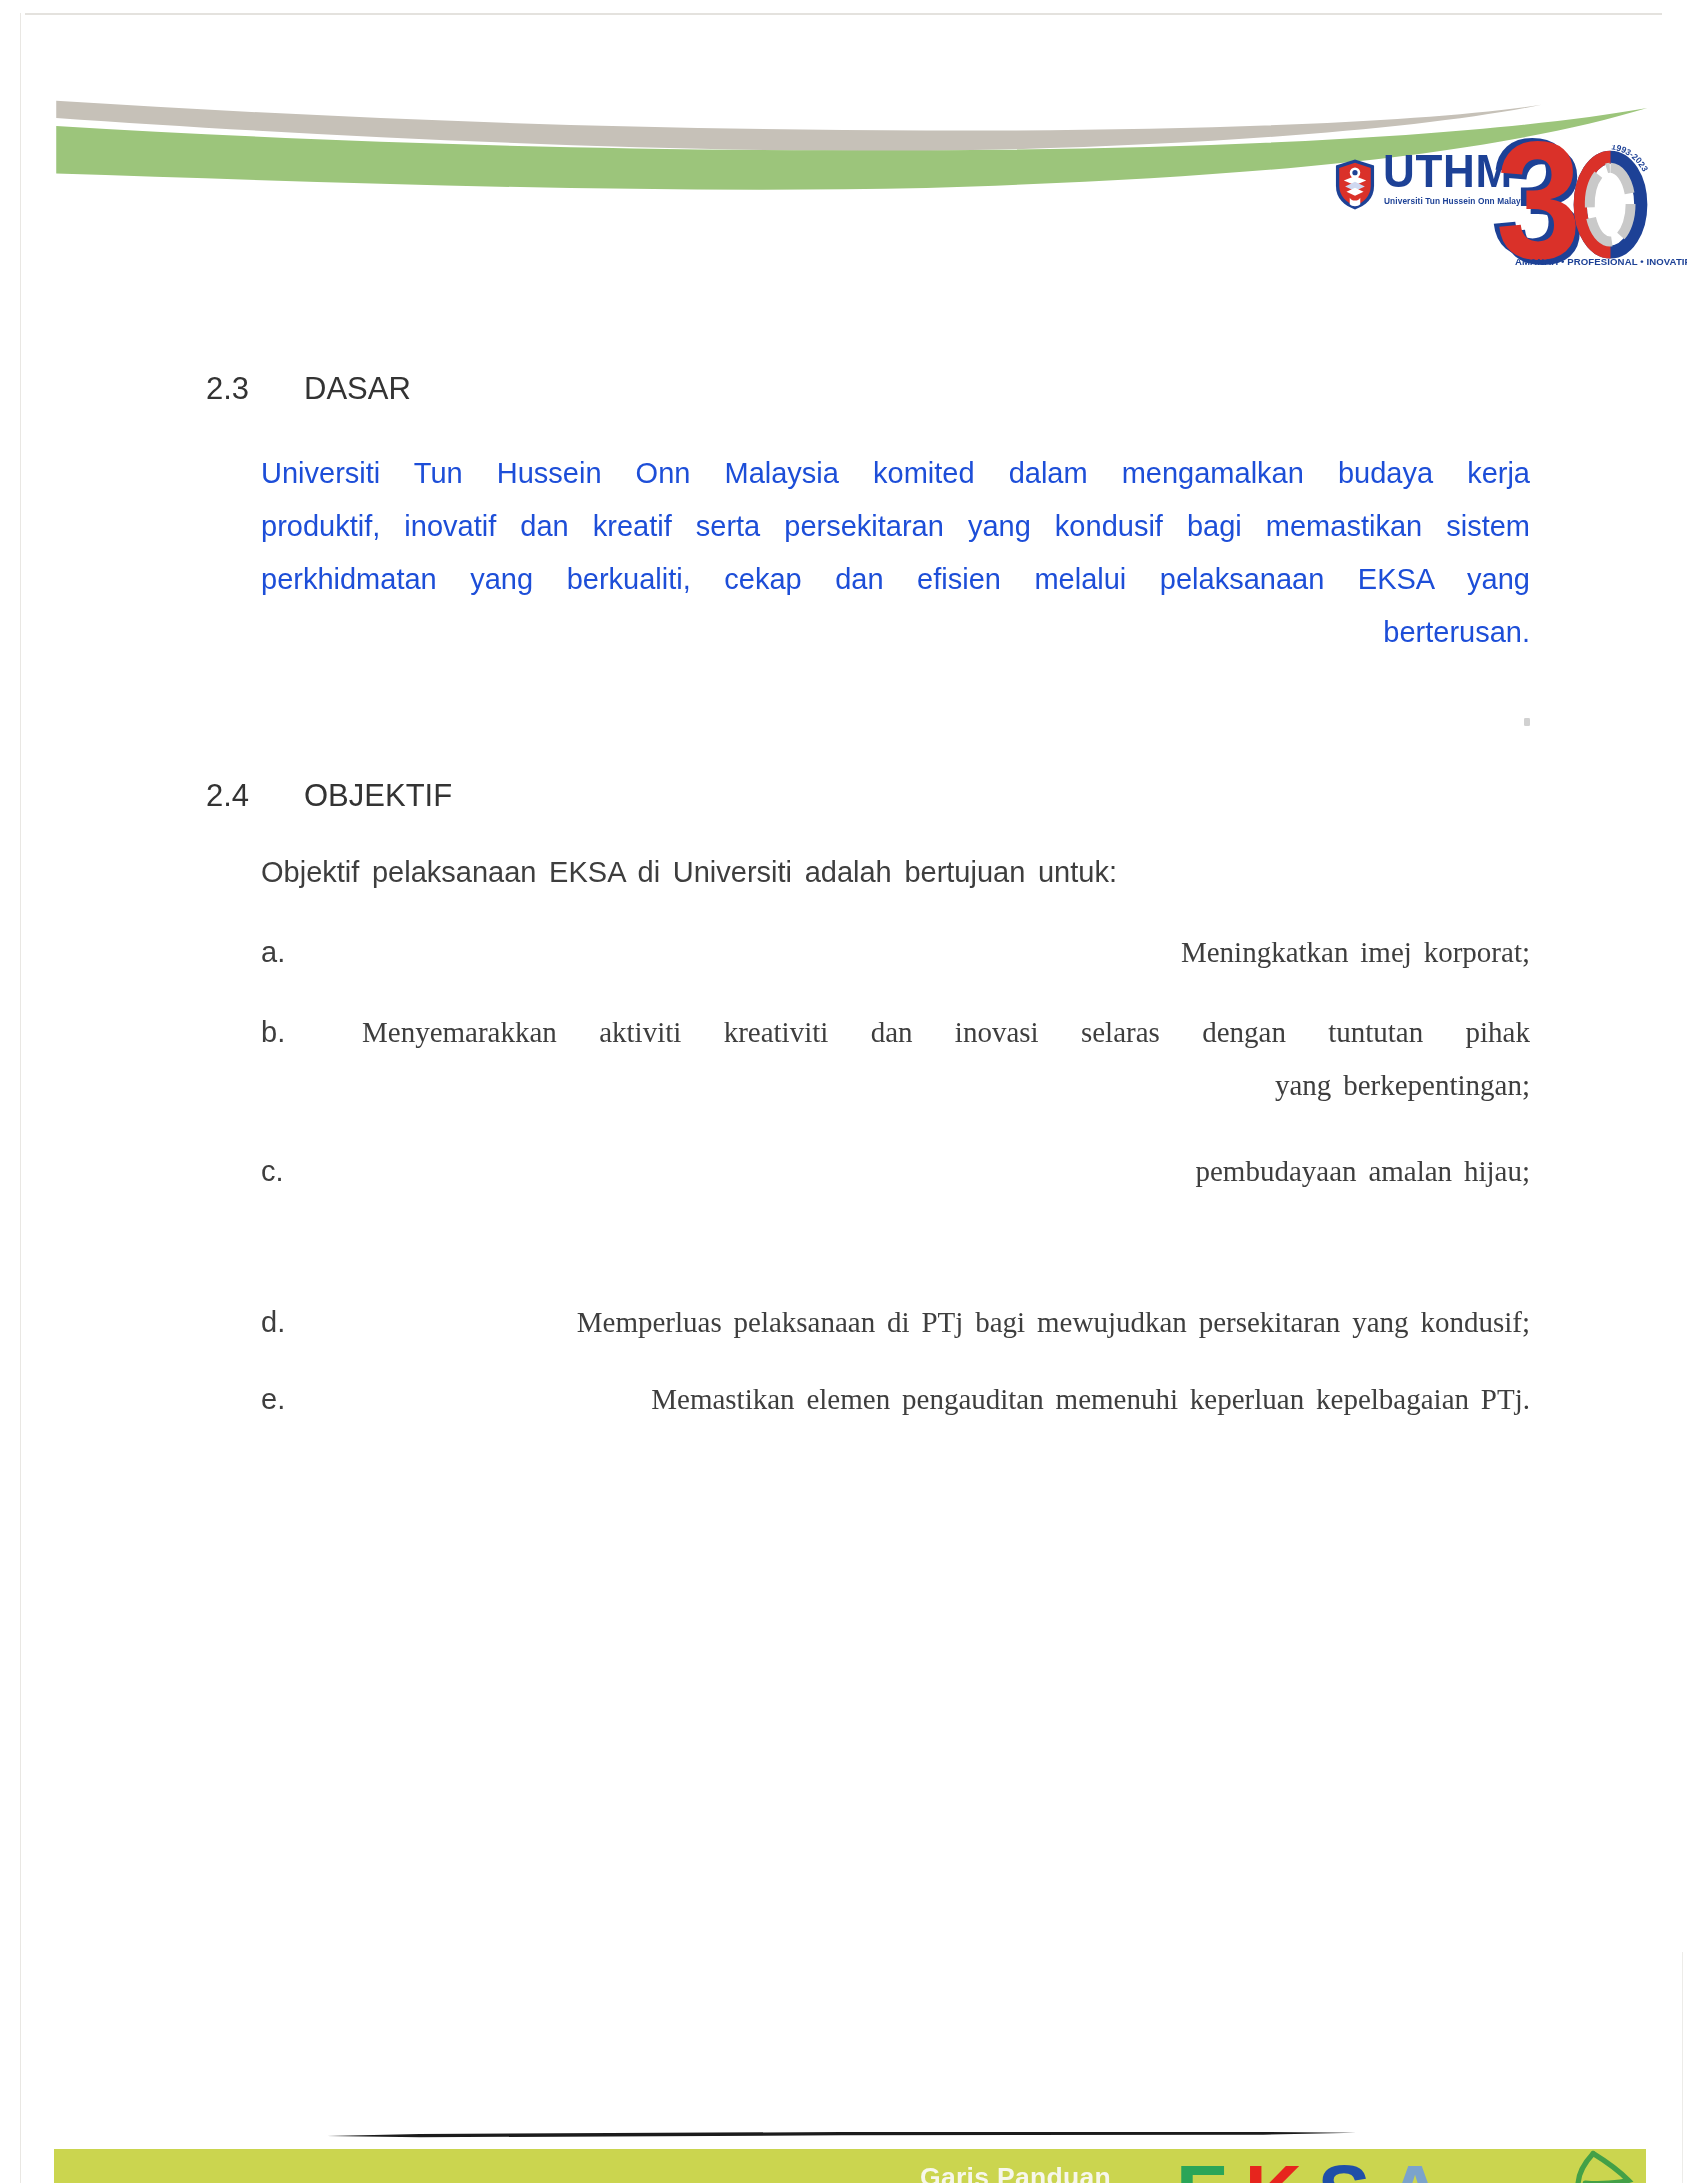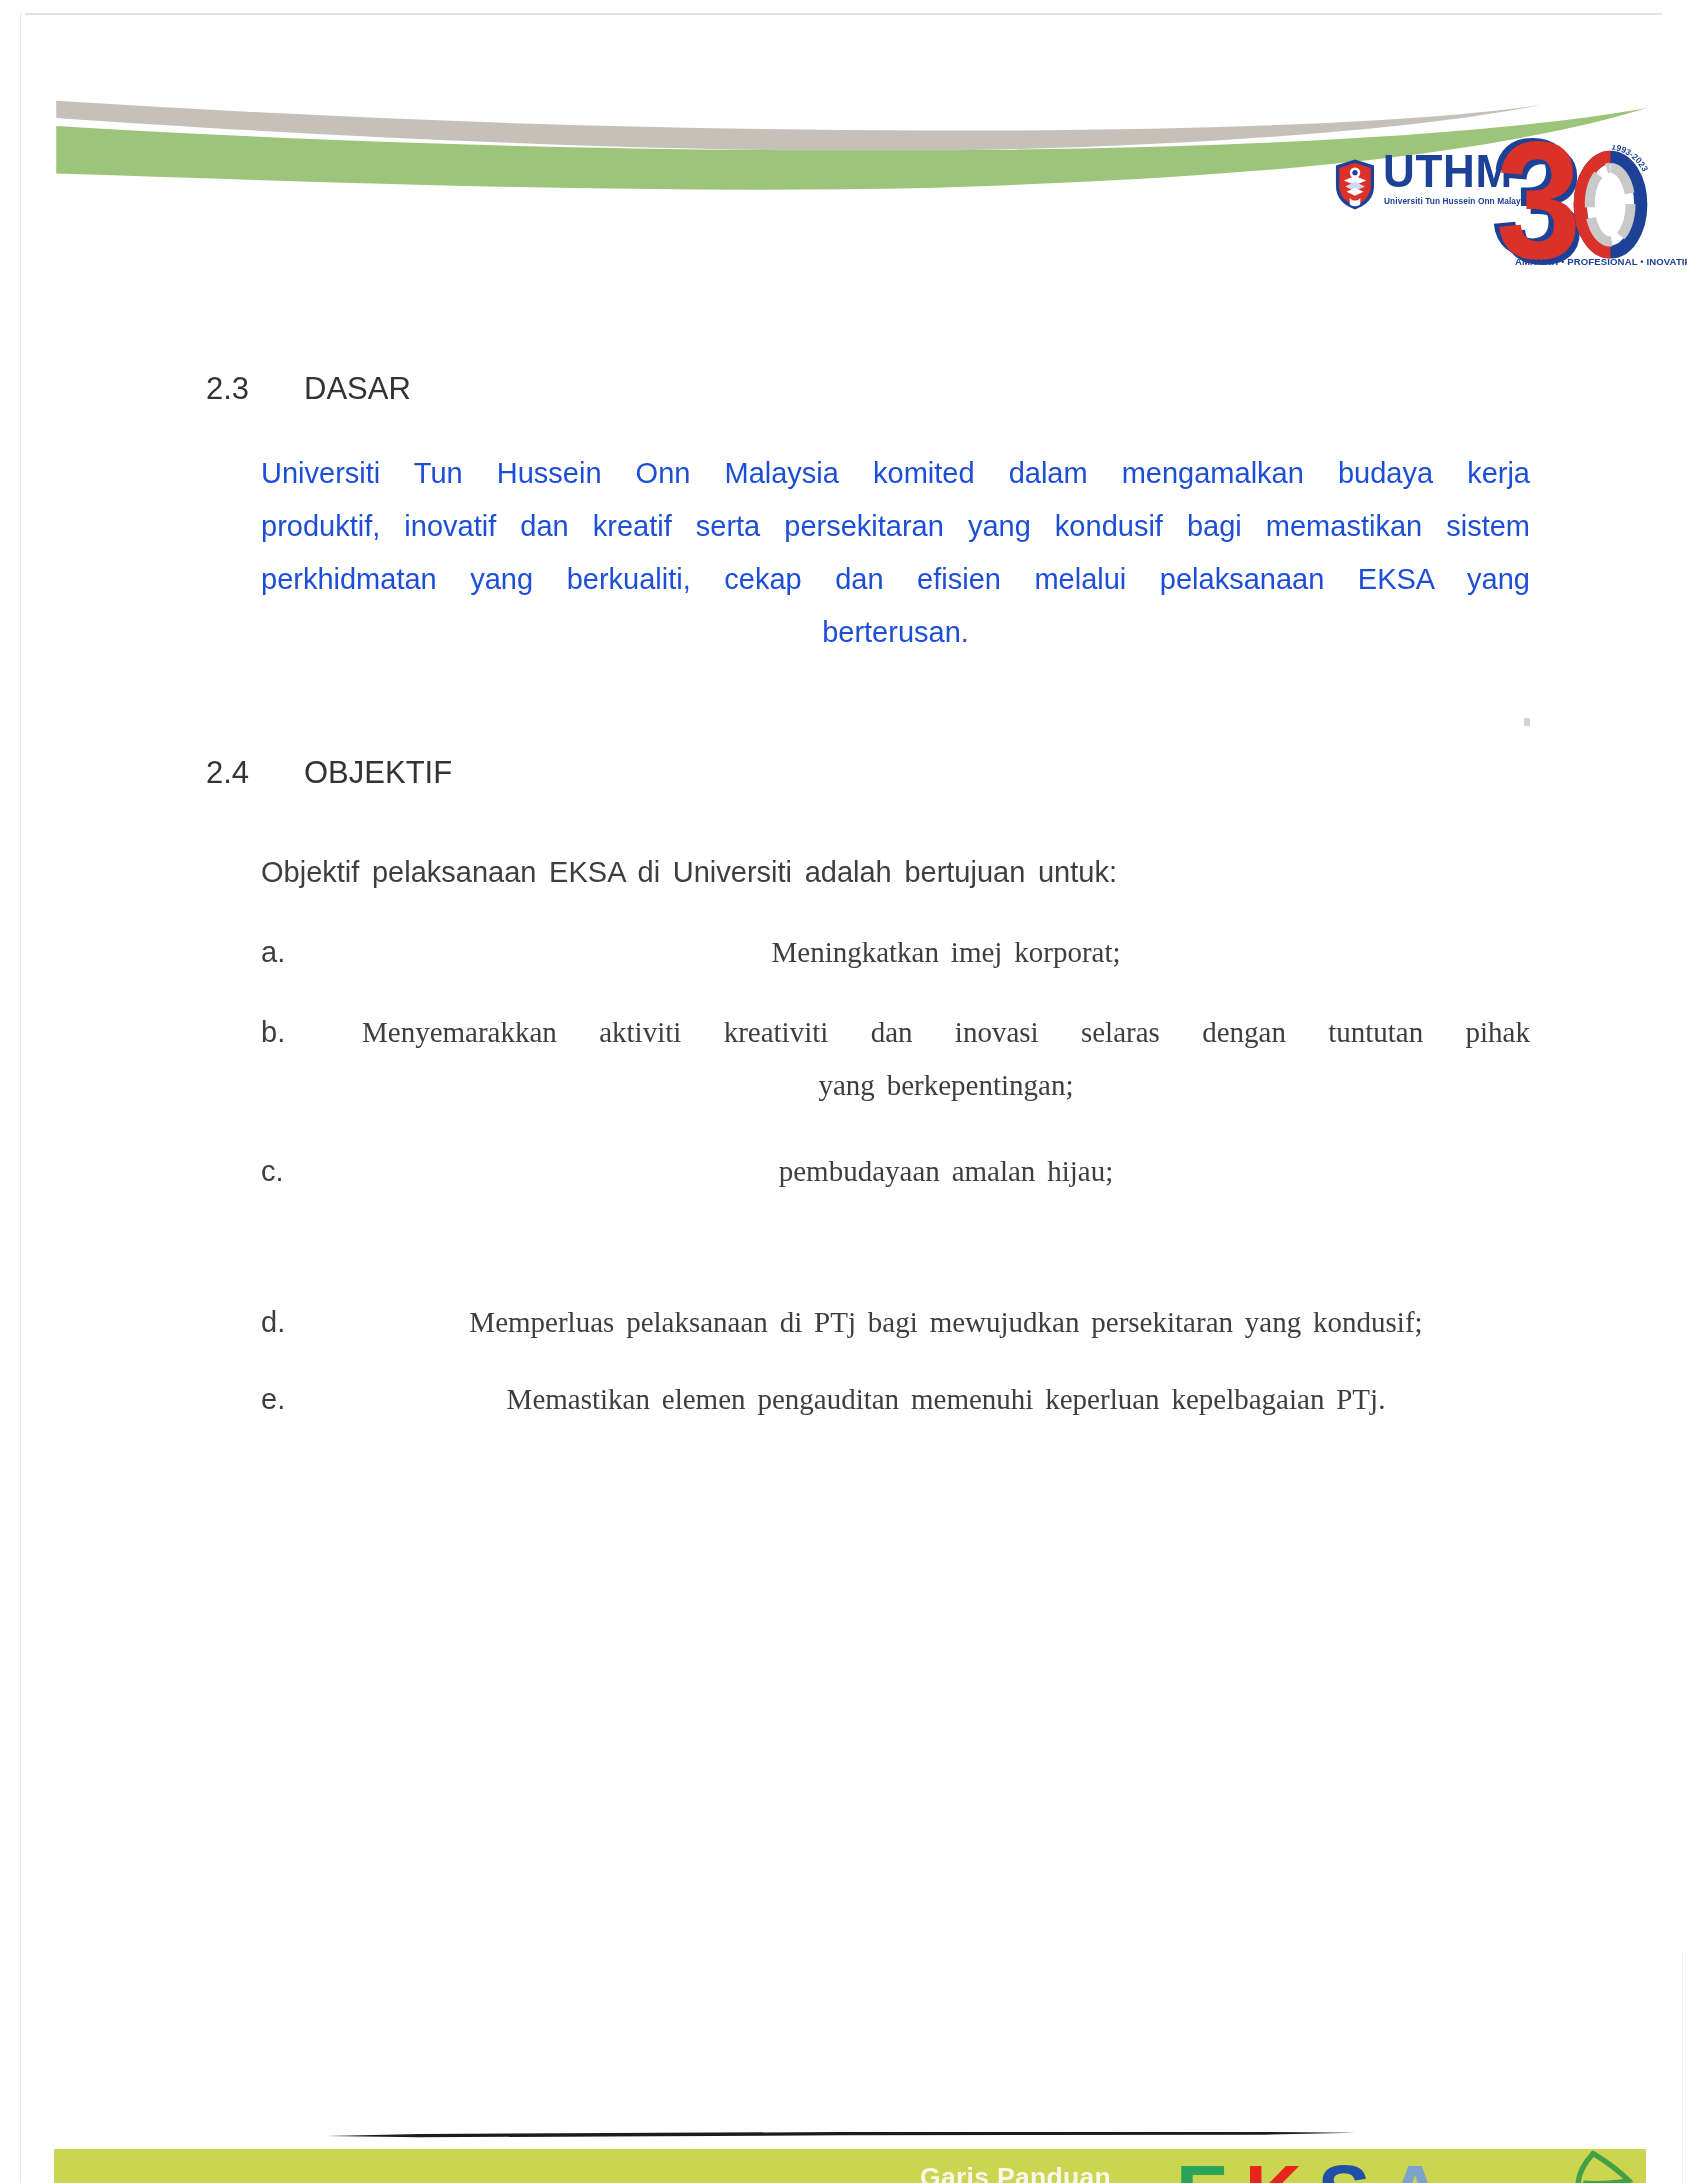--- a/index.html
+++ b/index.html
@@ -29,21 +29,21 @@
   .ring{position:absolute;left:246px;top:18.5px;width:75px;height:114px;}
   .tagline{position:absolute;left:176px;top:130px;width:146px;font-size:9.6px;font-weight:700;
     color:#1d4196;letter-spacing:0.1px;white-space:nowrap;margin-left:12px;}
 
   
   .sec-heading{left:206px;font-size:31px;font-weight:400;color:#333333;line-height:40px;white-space:nowrap;}
   .sec-num{display:inline-block;width:98px;}
   .para{left:261px;width:1269px;font-size:29px;color:#1d4ed8;line-height:53px;}
   .t-line{text-align:justify;}
   .jl{text-align-last:justify;}
-  .nl{text-align:center;word-spacing:4.6px;}
+  .nl{text-align:right;word-spacing:4.6px;}
   .intro{left:261px;font-size:29px;color:#3e3e3e;line-height:41px;word-spacing:4.6px;white-space:nowrap;}
   .item{left:261px;font-size:29px;color:#3e3e3e;line-height:53px;width:1269px;}
   .marker{position:absolute;left:0;top:0;width:101px;word-spacing:normal;}
   .item-lines{margin-left:101px;width:1168px;font-family:Liberation Serif, serif;}
   .w-c{width:1095px;}
 
   
   .foot-rule{left:327px;top:2130px;width:1029px;height:9.3px;}
   .band{left:54px;top:2149px;width:1592px;height:34px;background:#cbd54f;}
   .foot-label{left:920px;top:2162px;font-size:26.5px;font-weight:700;color:#f7f7ec;
@@ -97,21 +97,21 @@
 <div class="abs sec-heading" style="top:369px;">
   <span class="sec-num">2.3</span><span>DASAR</span>
 </div>
 <div class="abs para" style="top:447px;">
   <div class="t-line jl">Universiti Tun Hussein Onn Malaysia komited dalam mengamalkan budaya kerja</div>
   <div class="t-line jl">produktif, inovatif dan kreatif serta persekitaran yang kondusif bagi memastikan sistem</div>
   <div class="t-line jl">perkhidmatan yang berkualiti, cekap dan efisien melalui pelaksanaan EKSA yang</div>
   <div class="t-line nl">berterusan.</div>
 </div>
 
-<div class="abs sec-heading" style="top:753px;">
+<div class="abs sec-heading" style="top:776px;">
   <span class="sec-num">2.4</span><span>OBJEKTIF</span>
 </div>
 <div class="abs intro" style="top:852px;">Objektif pelaksanaan EKSA di Universiti adalah bertujuan untuk:</div>
 
 <div class="abs item" style="top:926px;">
   <span class="marker">a.</span>
   <div class="item-lines">
     <div class="t-line nl">Meningkatkan imej korporat;</div>
   </div>
 </div>

